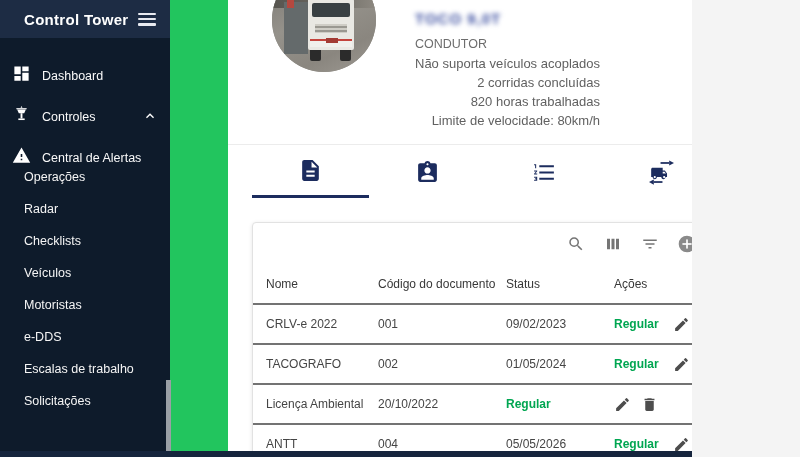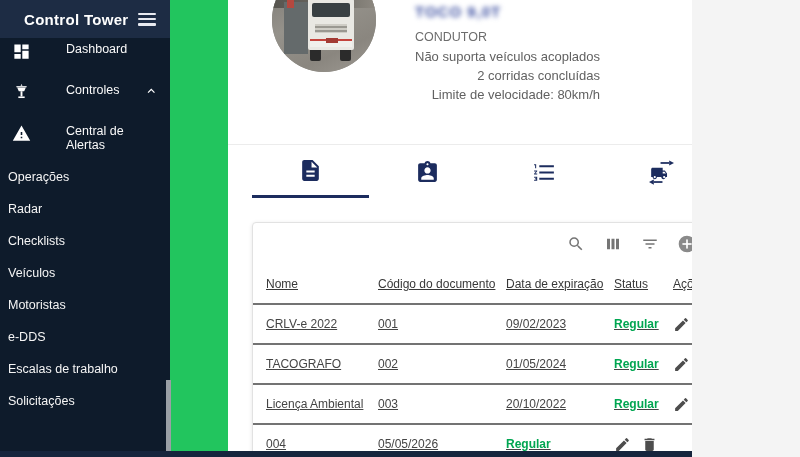--- a/index.html
+++ b/index.html
@@ -6,67 +6,67 @@
   body { background:#f4f4f4; font-family:"Liberation Sans", sans-serif; }
   .screen { position:relative; width:692px; height:457px; background:#22c55e; overflow:hidden; }
 
   
   .sidebar { position:absolute; left:0; top:0; width:170px; height:457px; background:#0e1b2b; color:#fff; z-index:2; }
   .sidebar-header { height:38px; background:#1d2c44; display:flex; align-items:center; padding:0 14px 0 24px; }
   .sidebar-title { font-size:15px; font-weight:bold; letter-spacing:.3px; flex:1; }
   .hamburger { width:18px; height:13px; display:flex; flex-direction:column; justify-content:space-between; cursor:pointer; }
   .hamburger span { display:block; height:2.2px; background:#e8eaf0; border-radius:1px; }
   .menu { padding-top:4px; }
-  .menu-item { height:41px; display:flex; align-items:flex-start; padding:0 12px 0 12px; font-size:12.5px; color:#fafafa; cursor:pointer;gap:24px; }
+  .menu-item { height:41px; display:flex; align-items:flex-end; padding:0 12px 0 12px; font-size:12.5px; color:#fafafa; cursor:pointer; }
   .mi-icon { width:19px; height:19px; margin-right:11px; flex:0 0 auto; }
   .mi-icon svg { width:100%; height:100%; fill:#ffffff; }
   .chevron { margin-left:auto; width:16px; height:16px; }
   .chevron svg { width:100%; height:100%; fill:#ffffff; }
   .submenu { margin-top:-4px; }
-  .submenu-item { height:32px; display:flex; align-items:center; padding-left:8px; font-size:12.5px; color:#f5f5f5; cursor:pointer; }
+  .submenu-item { height:32px; display:flex; align-items:center; padding-left:24px; font-size:12.5px; color:#f5f5f5; cursor:pointer; }
   .sb-scrollbar { position:absolute; left:166px; top:380px; width:5px; height:77px; background:#9aa0a6; z-index:4; }
 
   
   .content { position:absolute; left:228px; top:0; width:522px; height:457px; background:#ffffff; z-index:1; }
 
   
   .avatar { position:absolute; left:44px; top:-32px; width:104px; height:104px; border-radius:50%; overflow:hidden; background:#8f8c86; }
   .av-bg { position:absolute; inset:0; background:linear-gradient(155deg,#76736e 0%,#95928b 45%,#8a867f 75%,#9d9992 100%); }
   .av-wall { position:absolute; top:0; left:0; right:0; height:40px; background:linear-gradient(90deg,#56544f 0%,#6b6862 55%,#8d8981 100%); }
   .av-bed { position:absolute; left:12px; top:34px; width:24px; height:52px; background:#646a6b; }
   .av-crane { position:absolute; left:15px; top:26px; width:7px; height:14px; background:#b5483f; }
   .av-cab { position:absolute; left:36px; top:30px; width:46px; height:52px; background:#e9e8e3; border-radius:3px 3px 2px 2px; }
   .av-windshield { position:absolute; left:4px; top:5px; width:38px; height:14px; background:#394043; border-radius:2px; }
   .av-grille { position:absolute; left:7px; top:26px; width:32px; height:9px; background:repeating-linear-gradient(#cfcdc6 0 2px,#9a9891 2px 4px); }
   .av-bumper { position:absolute; left:2px; bottom:3px; width:42px; height:8px; background:#f1f0ec; border-top:2px solid #c4433c; }
   .av-plate { position:absolute; left:16px; bottom:4px; width:12px; height:5px; background:#a33b34; }
   .av-wheel { position:absolute; width:11px; height:13px; background:#2b2b2b; border-radius:2px; top:80px; }
   .av-wheel.l { left:38px; } .av-wheel.r { left:68px; }
 
-  .profile-info { position:absolute; left:187px; top:3px; }
+  .profile-info { position:absolute; left:187px; top:10px; }
   .profile-title { font-size:15px; font-weight:bold; color:#3b4ea0; filter:blur(2.4px); letter-spacing:1px; width:fit-content; }
   .profile-role { margin-top:8px; font-size:12.5px; color:#6d6d6d; line-height:19px; }
   .profile-detail { font-size:13px; color:#616161; line-height:19px;text-align:right; }
 
   .top-divider { position:absolute; left:0; top:144px; width:522px; height:1px; background:#ececec; }
 
   
   .tabs { position:absolute; left:24px; top:150px; width:468px; height:48px; display:flex; }
   .tab { width:117px; display:flex; align-items:center; justify-content:center; cursor:pointer; }
   .tab svg { width:25px; height:25px; fill:#1c2c5e; }
   .tab.active { border-bottom:3px solid #1c2c5e; }
 
   
   .card { position:absolute; left:24px; top:222px; width:460px; height:280px; background:#fff; border:1px solid #e2e2e2; border-radius:4px; box-shadow:0 1px 4px rgba(0,0,0,.10); overflow:hidden; }
   .card-toolbar { height:42px; display:flex; align-items:center; justify-content:flex-end; gap:17px; padding-right:14px; }
   .tool-btn { width:20px; height:20px; display:flex; align-items:center; justify-content:center; cursor:pointer; }
   .tool-btn svg { width:18px; height:18px; fill:#757575; }
   .tool-btn.add svg { width:20px; height:20px; }
 
-  .t-header, .t-row { display:grid; grid-template-columns:112px 128px 108px 59px 1fr; align-items:center; padding-left:13px; height:40px;text-decoration:underline; }
+  .t-header, .t-row { display:grid; grid-template-columns:112px 128px 108px 59px 1fr; align-items:center; padding-left:13px; height:40px; }
   .t-header { height:38px; font-size:12px; color:#383838; }
   .t-row { border-top:2px solid #737373; font-size:12px; color:#454545; }
   .status-cell { color:#00a651; font-weight:bold; font-size:12px; }
   .actions-cell { display:flex; align-items:center; gap:10px; }
   .action-btn { width:17px; height:17px; cursor:pointer; }
   .action-btn svg { width:17px; height:17px; fill:#4d4d4d; }
 
   .bottom-bar { position:absolute; left:0; bottom:0; width:800px; height:6px; background:#16253d; z-index:6; }
 </style>
 </head>
@@ -149,20 +149,21 @@
             <div class="av-plate"></div>
           </div>
       </div>
     </div>
 
     <div class="profile-info">
       <div class="profile-title">TOCO 9,0T</div>
       <div class="profile-role">CONDUTOR</div>
       <div class="profile-detail">Não suporta veículos acoplados</div>
       <div class="profile-detail">2 corridas concluídas</div>
+      <div class="profile-detail">820 horas trabalhadas</div>
       <div class="profile-detail">Limite de velocidade: 80km/h</div>
     </div>
 
     <div class="top-divider"></div>
 
     <div class="tabs">
       <div class="tab active">
         <span>
           <svg viewBox="0 0 24 24">
               <path d="M14 2H6c-1.1 0-2 .9-2 2v16c0 1.1.9 2 2 2h12c1.1 0 2-.9 2-2V8l-6-6zm2 16H8v-2h8v2zm0-4H8v-2h8v2zm-3-5V3.5L18.5 9H13z"></path>
@@ -222,21 +223,20 @@
               <circle cx="12" cy="12" r="10" fill="#8a8a8a"></circle>
               <rect x="11" y="6.5" width="2" height="11" fill="#fff"></rect>
               <rect x="6.5" y="11" width="11" height="2" fill="#fff"></rect>
             </svg>
         </span>
       </div>
 
       <div class="t-header">
         <div>Nome</div>
         <div>Código do documento</div>
-        <div>Data de expiração</div>
         <div>Status</div>
         <div>Ações</div>
       </div>
 
       <div class="t-row">
         <div>CRLV-e 2022</div>
         <div>001</div>
         <div>09/02/2023</div>
         <div class="status-cell">Regular</div>
         <div class="actions-cell">
@@ -259,34 +259,34 @@
                 <path d="M3 17.25V21h3.75L17.81 9.94l-3.75-3.75L3 17.25zM20.71 7.04c.39-.39.39-1.02 0-1.41l-2.34-2.34a.996.996 0 0 0-1.41 0l-1.83 1.83 3.75 3.75 1.83-1.83z"></path>
               </svg></span>
           <span class="action-btn"><svg viewBox="0 0 24 24">
                 <path d="M6 19c0 1.1.9 2 2 2h8c1.1 0 2-.9 2-2V7H6v12zM19 4h-3.5l-1-1h-5l-1 1H5v2h14V4z"></path>
               </svg></span>
         </div>
       </div>
 
       <div class="t-row">
         <div>Licença Ambiental</div>
-        <div>003</div>
         <div>20/10/2022</div>
         <div class="status-cell">Regular</div>
         <div class="actions-cell">
           <span class="action-btn"><svg viewBox="0 0 24 24">
                 <path d="M3 17.25V21h3.75L17.81 9.94l-3.75-3.75L3 17.25zM20.71 7.04c.39-.39.39-1.02 0-1.41l-2.34-2.34a.996.996 0 0 0-1.41 0l-1.83 1.83 3.75 3.75 1.83-1.83z"></path>
               </svg></span>
           <span class="action-btn"><svg viewBox="0 0 24 24">
                 <path d="M6 19c0 1.1.9 2 2 2h8c1.1 0 2-.9 2-2V7H6v12zM19 4h-3.5l-1-1h-5l-1 1H5v2h14V4z"></path>
               </svg></span>
         </div>
       </div>
 
       <div class="t-row">
+        <div>ANTT</div>
         <div>004</div>
         <div>05/05/2026</div>
         <div class="status-cell">Regular</div>
         <div class="actions-cell">
           <span class="action-btn"><svg viewBox="0 0 24 24">
                 <path d="M3 17.25V21h3.75L17.81 9.94l-3.75-3.75L3 17.25zM20.71 7.04c.39-.39.39-1.02 0-1.41l-2.34-2.34a.996.996 0 0 0-1.41 0l-1.83 1.83 3.75 3.75 1.83-1.83z"></path>
               </svg></span>
           <span class="action-btn"><svg viewBox="0 0 24 24">
                 <path d="M6 19c0 1.1.9 2 2 2h8c1.1 0 2-.9 2-2V7H6v12zM19 4h-3.5l-1-1h-5l-1 1H5v2h14V4z"></path>
               </svg></span>

